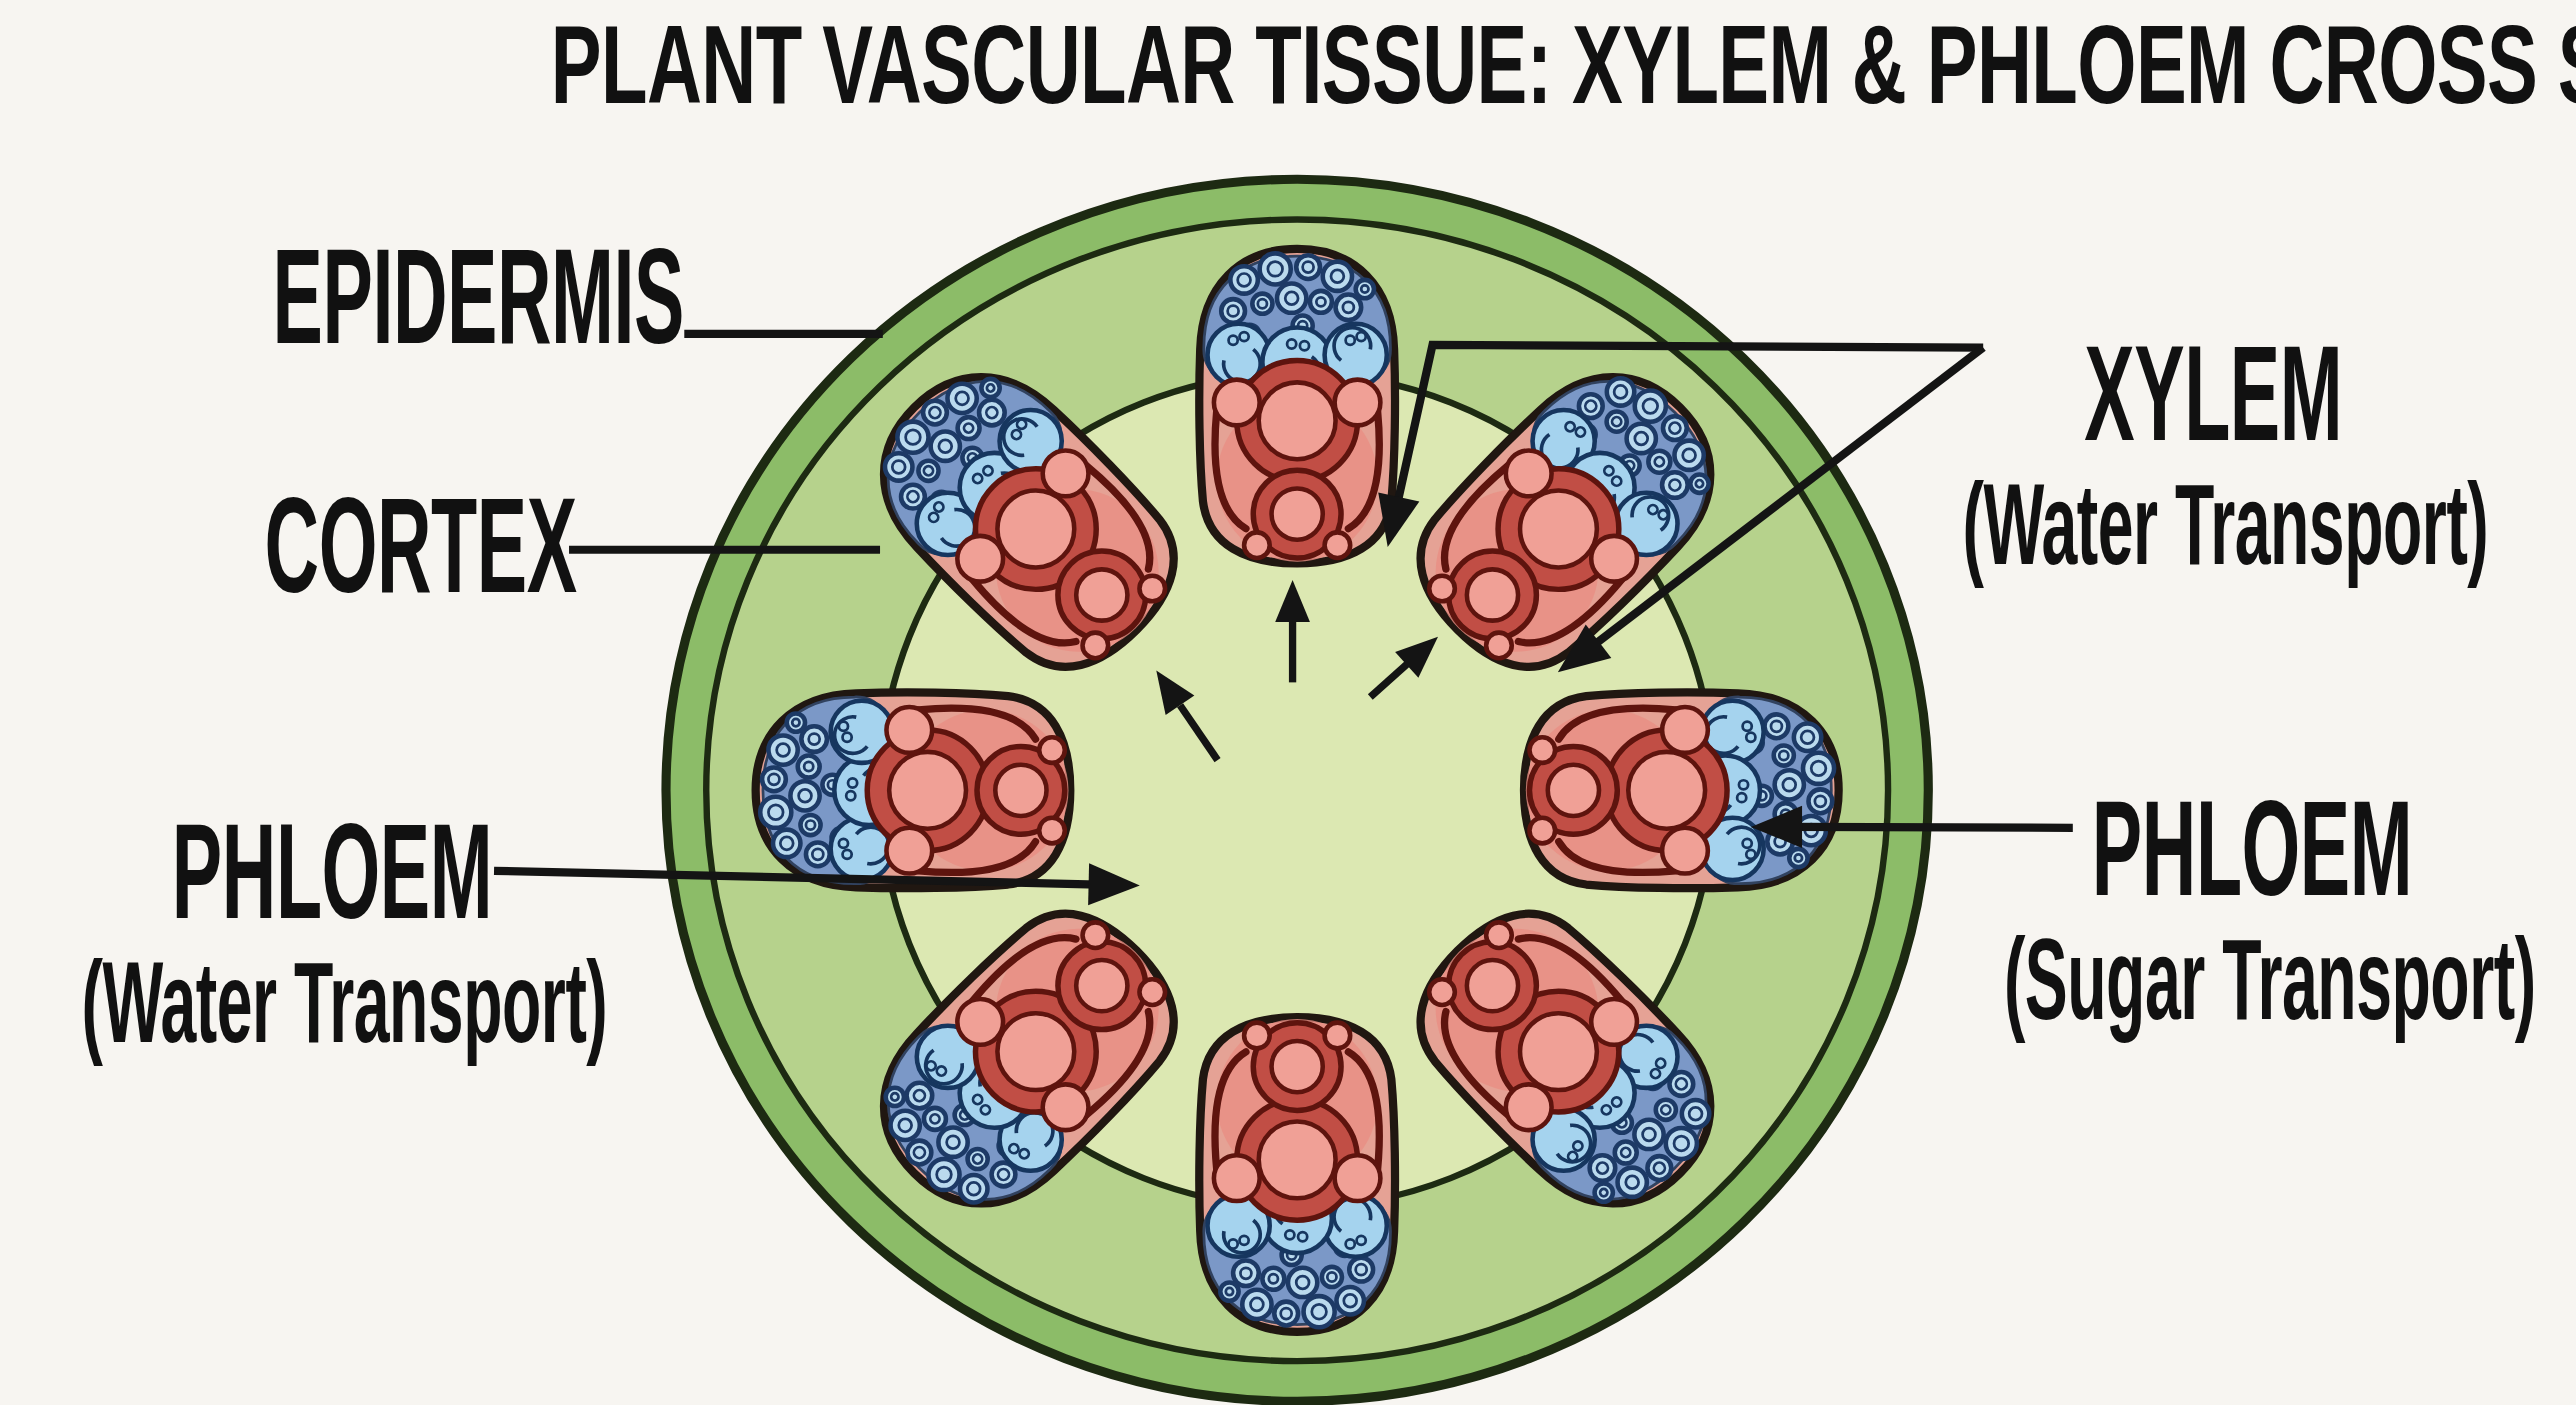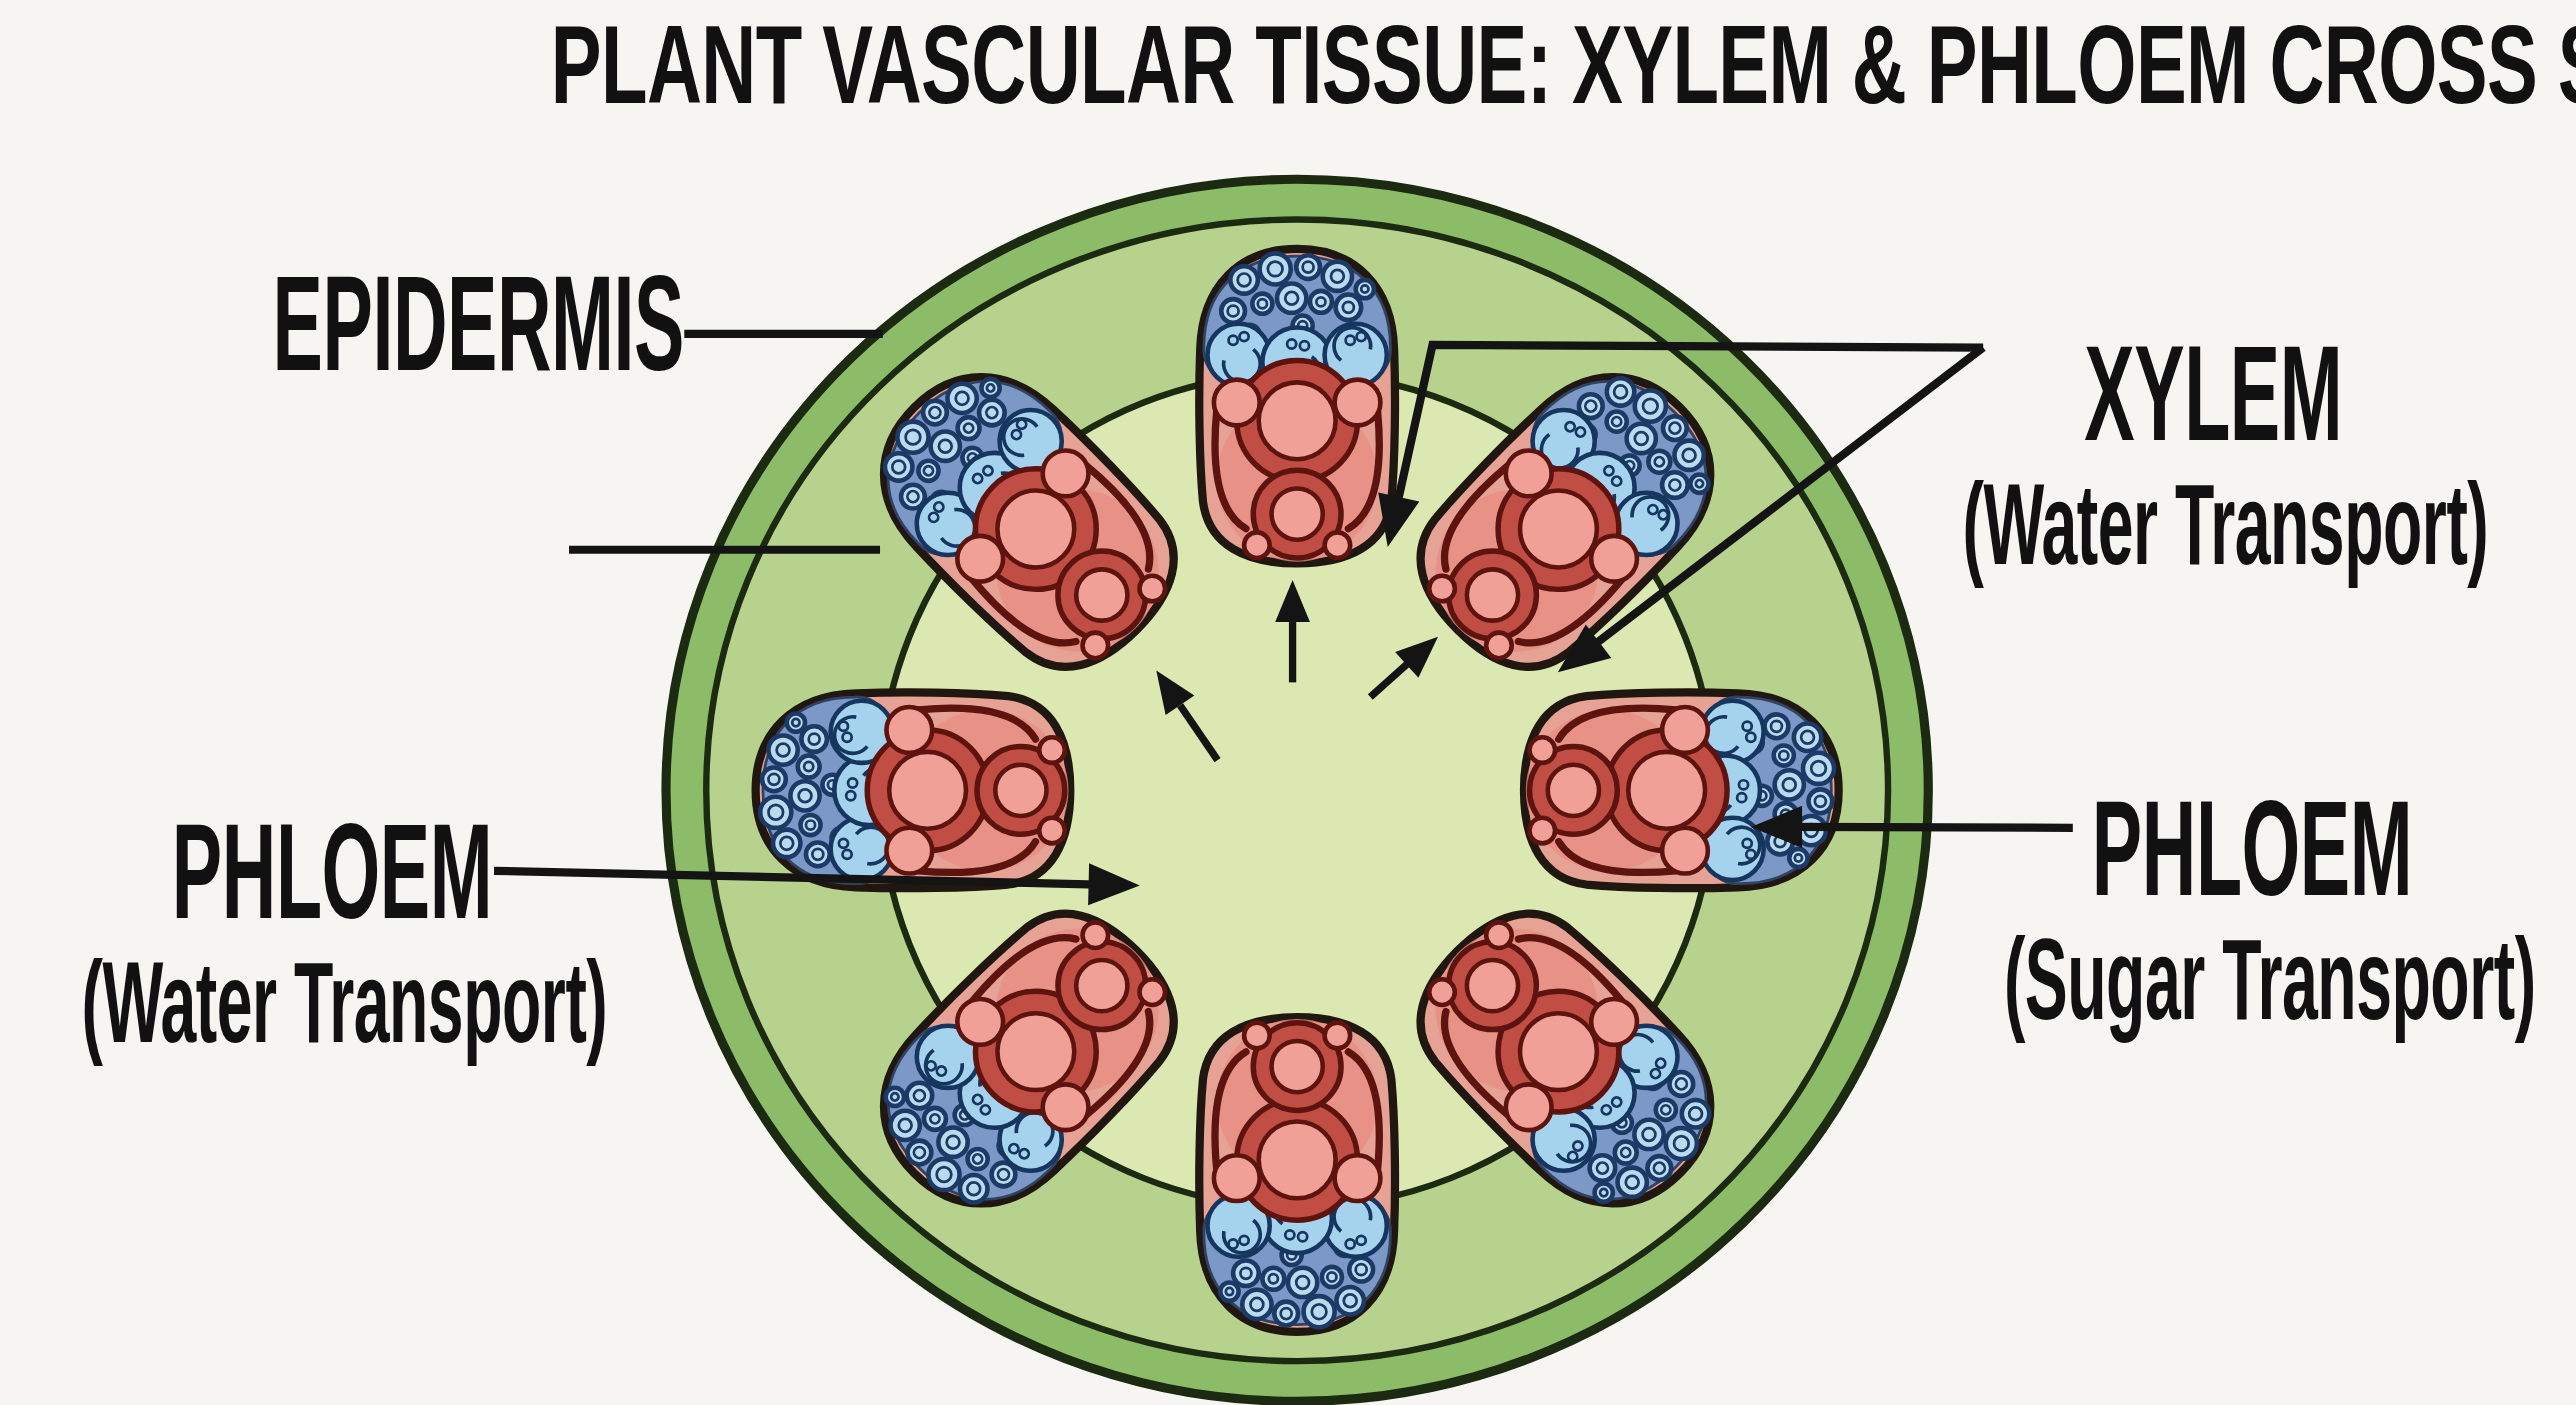--- a/index.html
+++ b/index.html
@@ -150,24 +150,27 @@
     <g>
       <line class="ldp" x1="1498" y1="762" x2="1545" y2="720"></line>
       <polygon class="ah" points="0,0 -46,-19 -46,19" transform="translate(1572,696) rotate(-42)"></polygon>
     </g>
   </svg>
 
   <div class="txt title">
     <span class="sq">PLANT VASCULAR TISSUE: XYLEM &amp; PHLOEM CROSS SECTION</span>
   </div>
 
-  <div class="txt lbl" style="left:111px;top:256px;width:732px;">
+  <div class="txt lbl" style="left:111px;top:229px;width:732px;">
     <span class="sq">EPIDERMIS</span>
   </div>
 
+  <div class="txt lbl" style="left:55px;top:478px;width:732px;">
+    <span class="sq">CORTEX</span>
+  </div>
 
 
   <div class="txt" style="left:1756px;top:326px;width:915px;">
     <div class="lbl">
       <span class="sq">XYLEM</span>
     </div>
     <div class="sub">
       <span class="sq">(Water Transport)</span>
     </div>
   </div>

